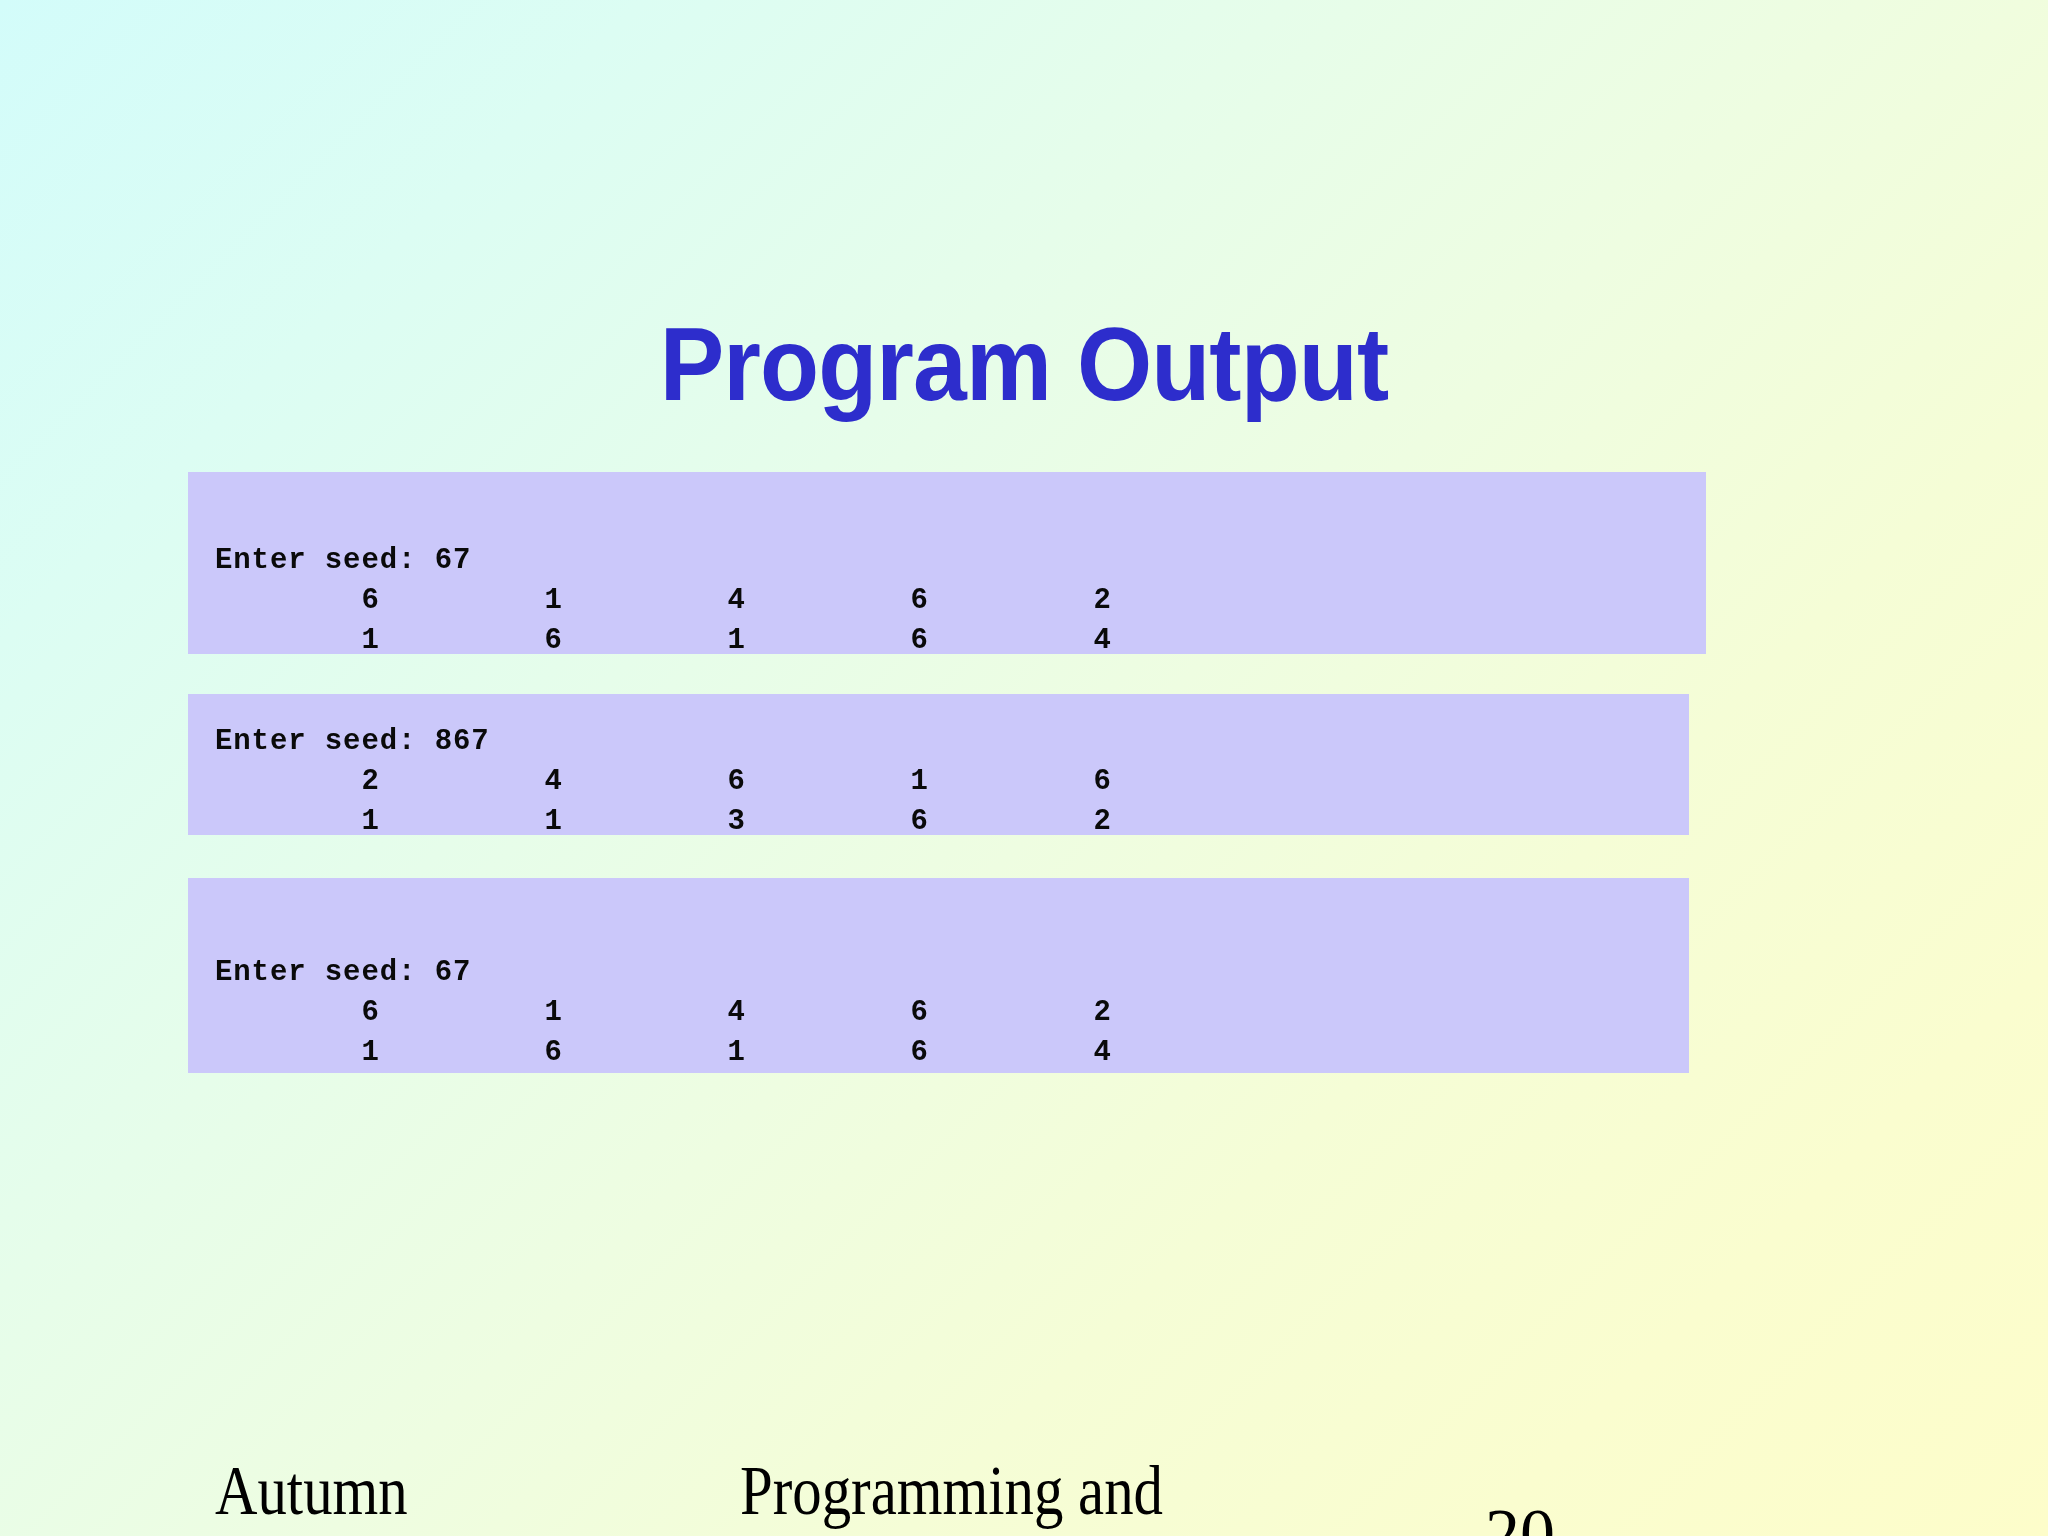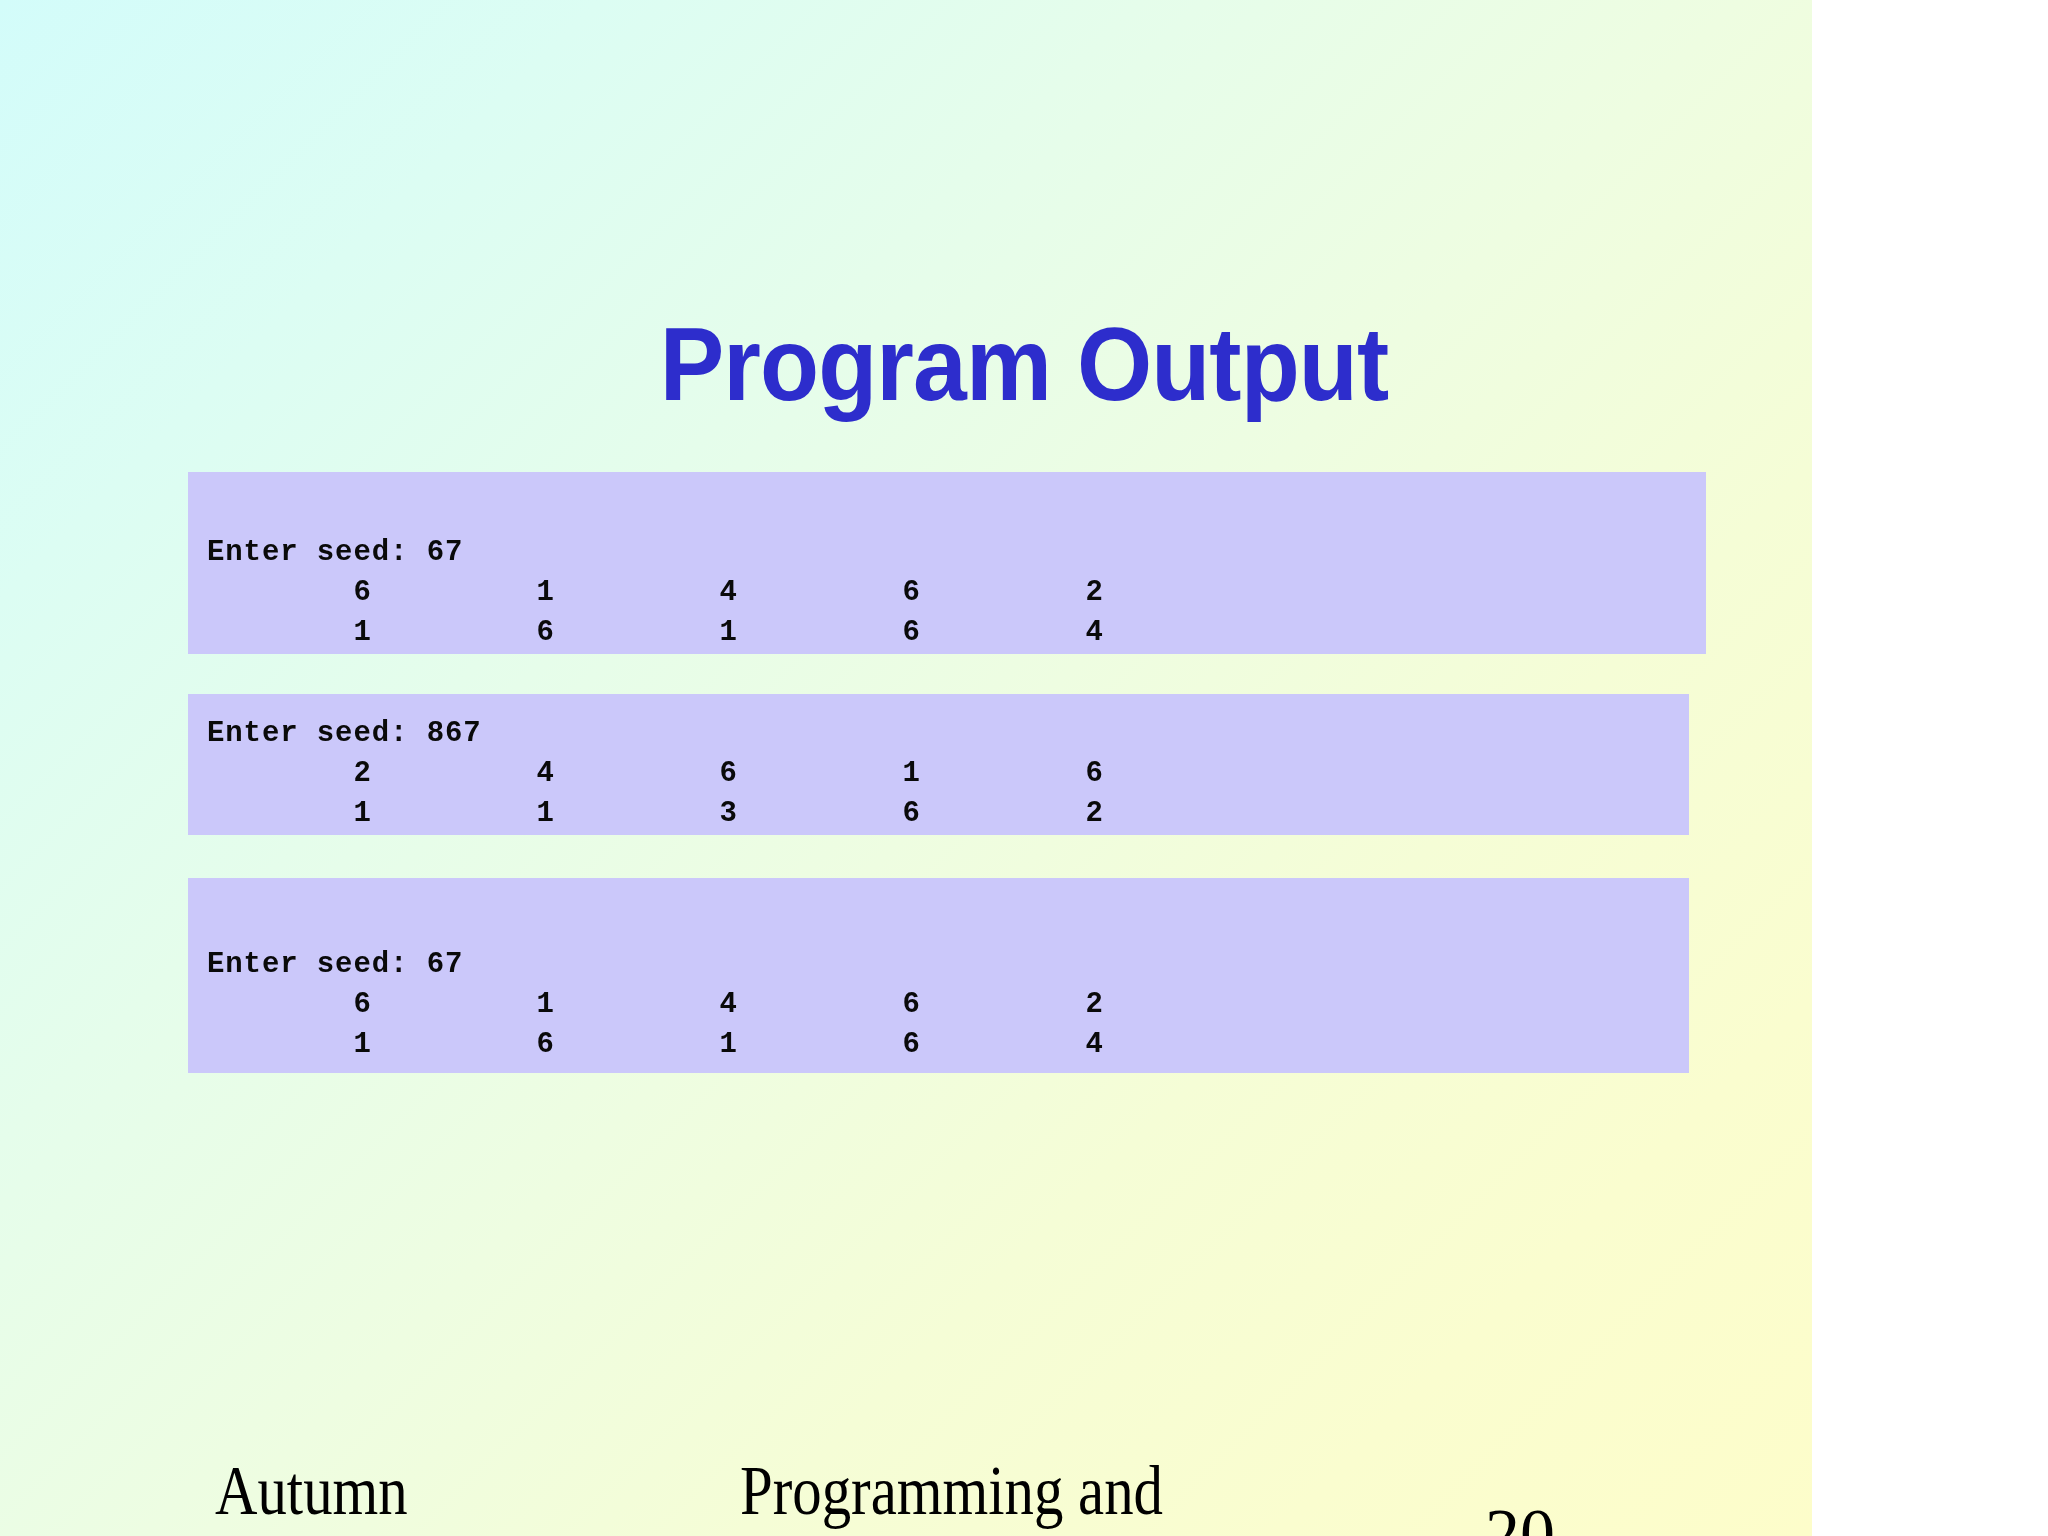--- a/index.html
+++ b/index.html
@@ -9,21 +9,21 @@
 
   body {
     width: 2048px;
     height: 1536px;
     overflow: hidden;
     font-family: "Liberation Sans", sans-serif;
   }
 
   #slide {
     position: relative;
-    width: 1812px;
+    width: 2048px;
     height: 1536px;
     background:
       linear-gradient(135deg,
         #d3fcfa 0%,
         #dcfdf3 18%,
         #e6fdea 36%,
         #eefde1 52%,
         #f5fdd6 68%,
         #fafdcf 84%,
         #fdfdca 100%);
@@ -62,21 +62,21 @@
   .console-text {
     position: absolute;
     left: 15px;
     font-family: "Liberation Mono", "DejaVu Sans Mono", monospace;
     font-weight: bold;
     font-size: 29px;
     line-height: 40px;
     letter-spacing: 0.9px;
     color: #0a0a0a;
     white-space: pre;
-    margin: 4px;
+    margin: 12px;
   }
 
   #output-block-1 .console-text { top: 57px; }
   #output-block-2 .console-text { top: 16px; }
   #output-block-3 .console-text { top: 63px; }
 
   
   .footer-text {
     position: absolute;
     font-family: "Liberation Serif", "DejaVu Serif", serif;

